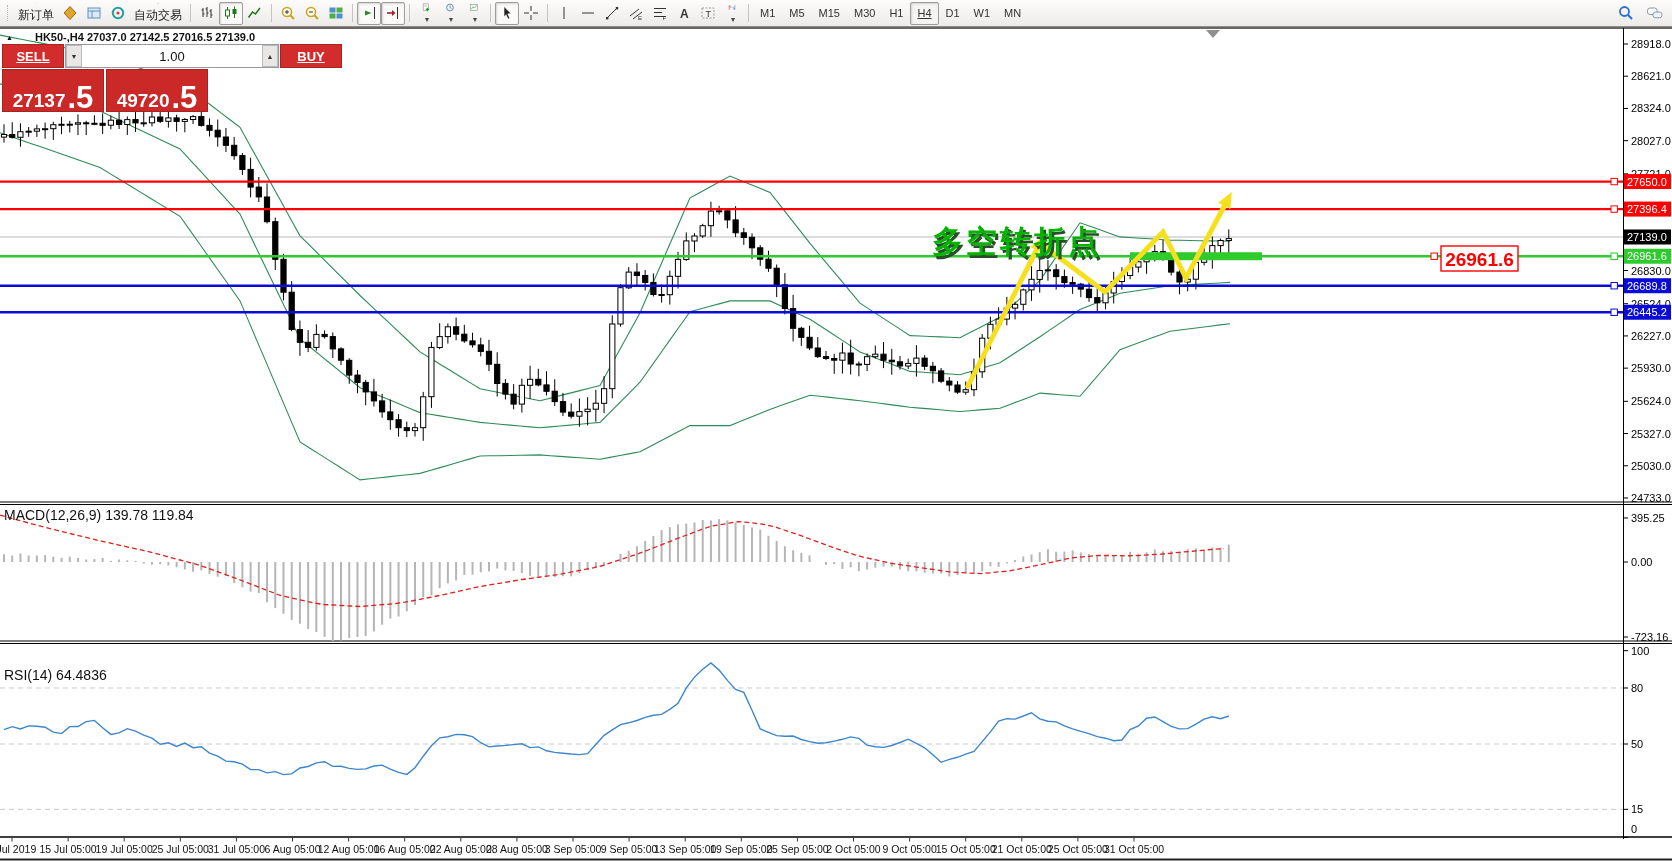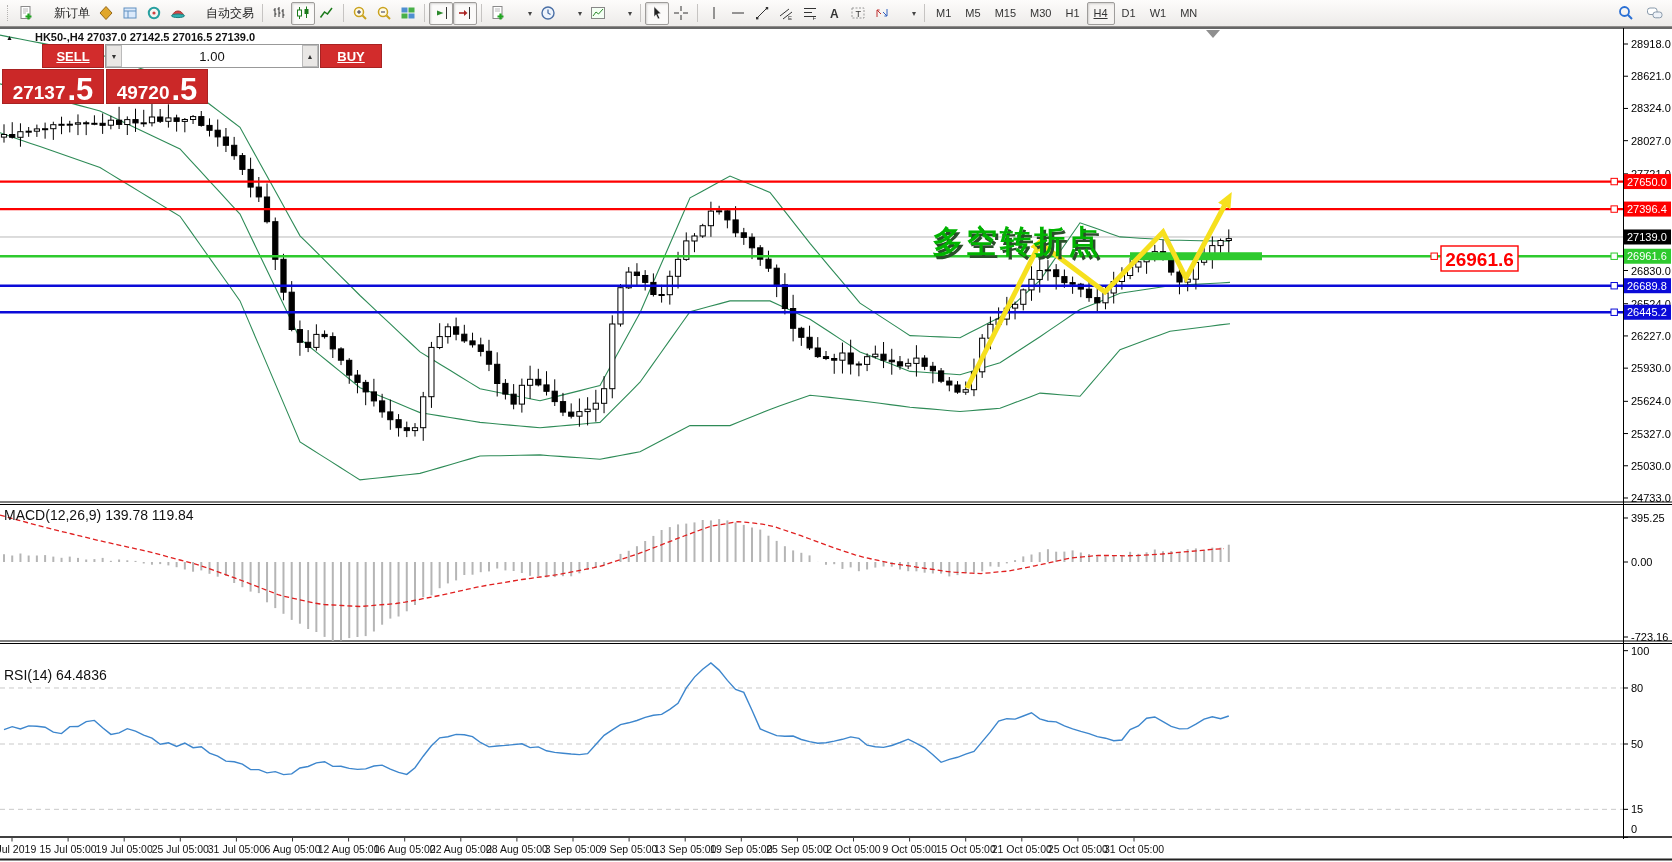--- a/index.html
+++ b/index.html
@@ -3,50 +3,50 @@
 <meta charset="utf-8">
 <style>
   html,body{margin:0;padding:0;background:#fff;}
   body{width:1672px;height:862px;overflow:hidden;position:relative;
        font-family:"Liberation Sans",sans-serif;}
   
   .toolbar{position:absolute;top:0;left:0;width:1672px;height:27px;z-index:10;
     background:linear-gradient(#fdfcfb,#edebe9);border-bottom:1px solid #8f8d8b;
     display:flex;align-items:center;padding:0 4px;box-sizing:border-box;}
   .tb{height:23px;min-width:24px;display:inline-flex;align-items:center;justify-content:center;
-    gap:20px;background:transparent;border:1px solid transparent;border-radius:2px;
-    font-size:12px;color:#222;padding:0 3px;font-family:"Liberation Sans",sans-serif;}
+    gap:3px;background:transparent;border:1px solid transparent;border-radius:2px;
+    font-size:12px;color:#222;padding:0 3px;font-family:"Liberation Sans",sans-serif;flex-direction:column;}
   .tb.sel{background:#fbfaf9;border-color:#9f9d9b;box-shadow:inset 1px 1px 2px rgba(0,0,0,.15);}
   .tb svg{display:block;}
   .tb .lbl{font-size:12px;white-space:nowrap;}
   .sep{width:1px;align-self:stretch;margin:4px 4px;background:#c6c4c2;}
   .grip{width:3px;align-self:stretch;margin:5px 3px;border-left:1px dotted #b5b3b1;}
   .dd::after{content:"▾";font-size:8px;color:#444;margin-left:2px;}
   .tf{font-size:11px;color:#333;padding:0 6px;font-weight:normal;}
   .tf.sel{background:#f6f4f2;text-decoration:underline;}
   .tb-right{margin-left:auto;display:flex;align-items:center;gap:4px;}
   
   #cv{position:absolute;top:0;left:0;z-index:1;font-family:"Liberation Sans",sans-serif;}
   .chart-title{position:absolute;left:6px;top:31px;z-index:5;font-size:11px;font-weight:bold;
     color:#111;display:flex;align-items:center;gap:22px;}
   .chart-title .mk{font-size:7px;}
   .ind-label{position:absolute;left:4px;z-index:5;font-size:14px;color:#111;}
   #macdLabel{top:507px;}
   #rsiLabel{top:647px;margin-top:20px;}
   
   .trade-panel{position:absolute;left:2px;top:44px;width:206px;z-index:6;}
-  .tp-row1{display:flex;height:24px;gap:1px;margin-left:40px;}
+  .tp-row1{display:flex;height:24px;gap:1px;}
   .tp-sell,.tp-buy{flex:0 0 62px;background:#d22c2c;border:1px solid #a82222;color:#fff;
     font-weight:bold;font-size:13px;text-decoration:underline;font-family:"Liberation Sans",sans-serif;}
   .tp-spin{flex:1;display:flex;background:#4c1d95;border:1px solid #999;box-sizing:border-box;}
   .tp-dec,.tp-inc{width:16px;background:#e9e7e5;border:1px solid #bbb;font-size:7px;color:#333;
     padding:0;font-family:"Liberation Sans",sans-serif;}
   .tp-vol{flex:1;min-width:0;border:none;text-align:center;font-size:13px;color:#111;
     font-family:"Liberation Sans",sans-serif;outline:none;}
-  .tp-row2{display:flex;gap:2px;margin-top:1px;height:35px;}
+  .tp-row2{display:flex;gap:2px;margin-top:1px;height:43px;}
   .tp-price{flex:1;background:#cb2828;border:1px solid #a82222;color:#fff;display:flex;
     align-items:flex-end;justify-content:center;padding:0 0 1px 0;cursor:pointer;}
   .pm{font-size:19px;font-weight:bold;line-height:1;}
   .pf{font-size:31px;font-weight:bold;line-height:.82;margin-left:2px;}
 </style>
 </head>
 <body>
 
 <div class="toolbar">
   <span class="grip"></span>

